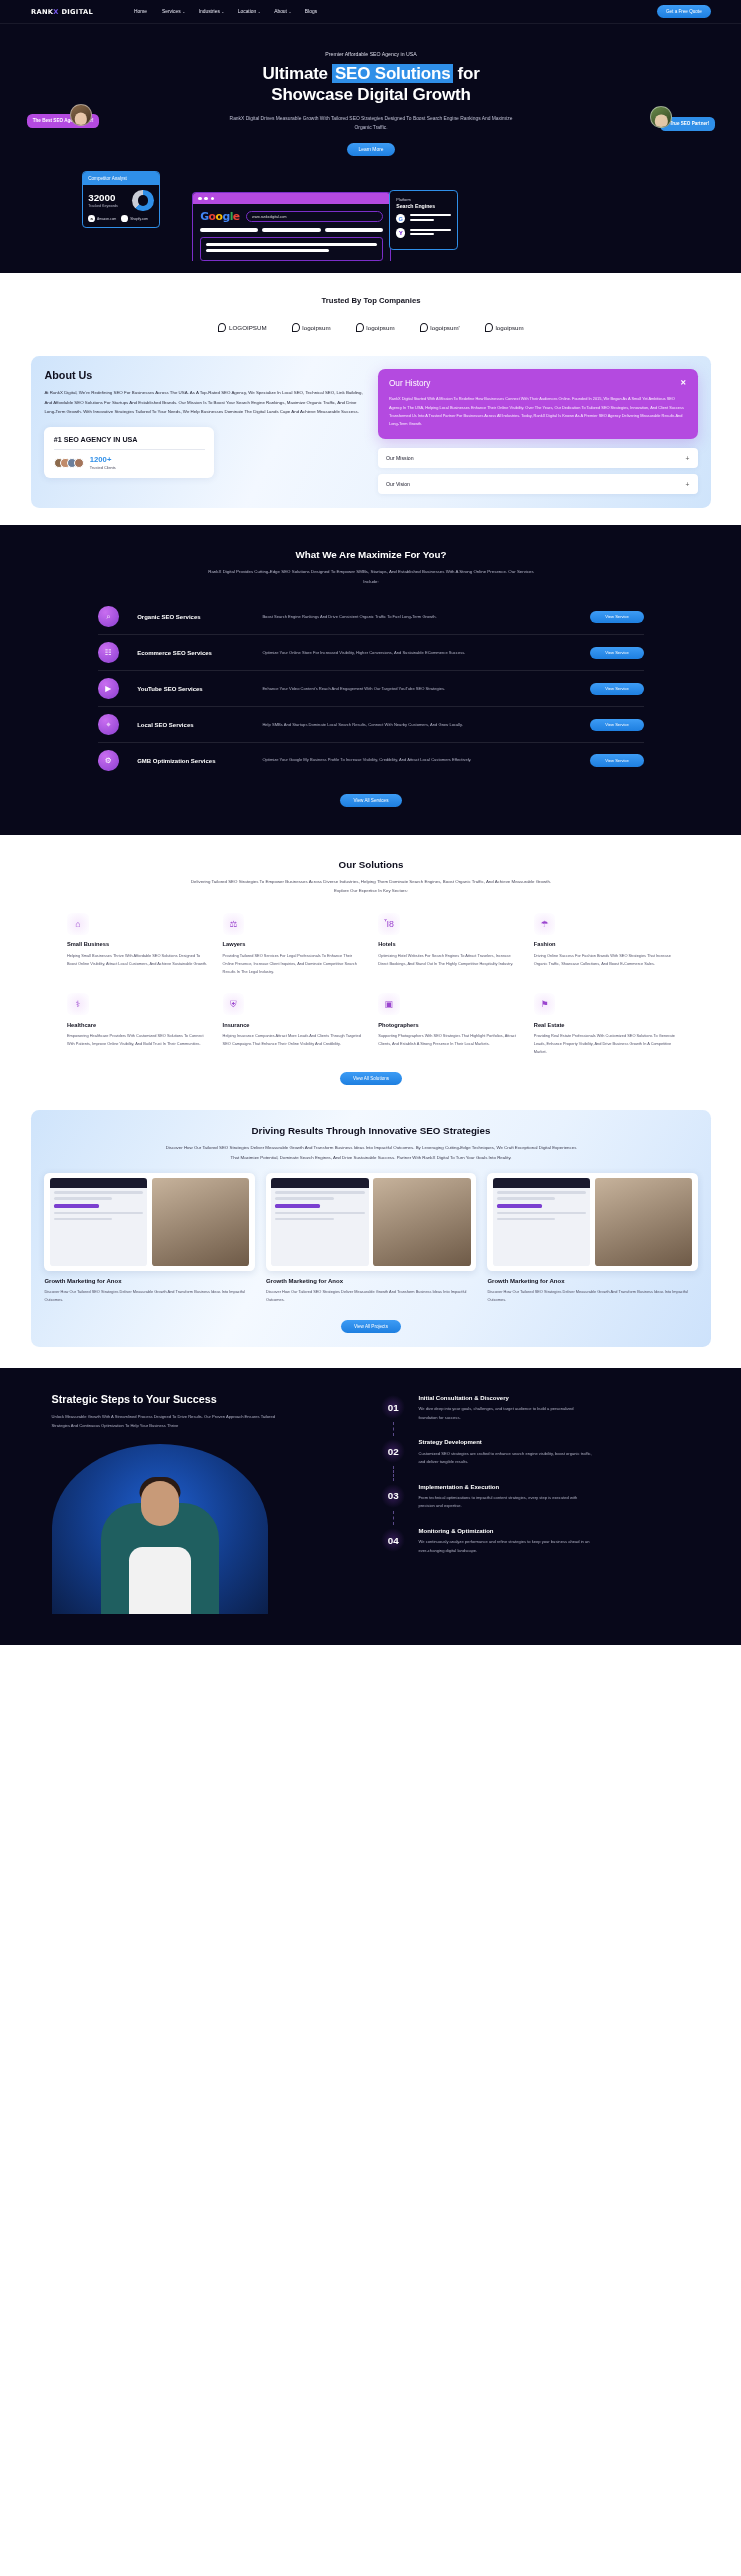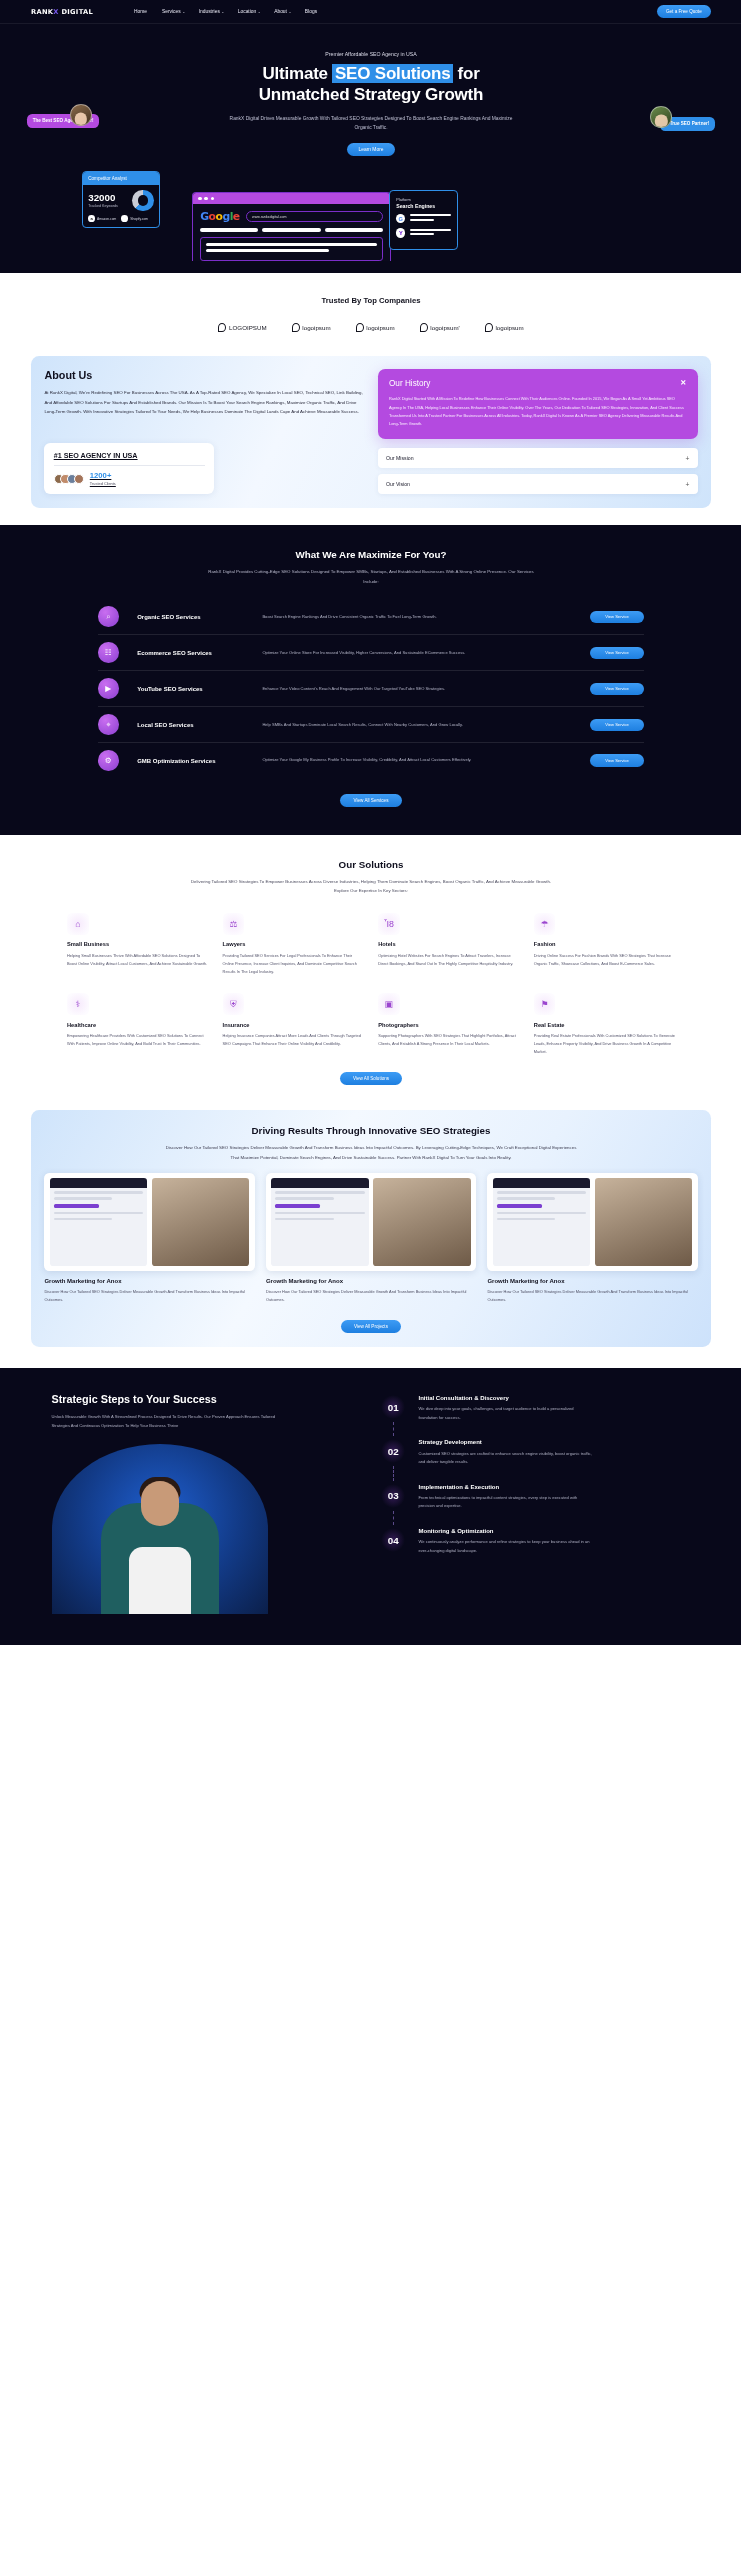--- a/index.html
+++ b/index.html
@@ -141,22 +141,22 @@
   
   .about-wrap { background:#fff; padding: 8.2px 0 17.5px; }
   .about {
     width: 680px; margin: 0 auto; border-radius: 8.2px; padding: 13.4px;
     background: linear-gradient(115deg,#cfe4fb 0%,#f3f8ff 38%,#eaf3fe 62%,#cfe4fb 100%);
     display: grid; grid-template-columns: 1fr 1fr; gap: 13.4px;
   }
   .about h2 { font-size: 10.8px; font-weight: 700; color:#10101f; margin-bottom: 7.2px; }
   .about p { font-size: 4.4px; line-height: 2.15; color:#2a2a3b; }
   .stat-card {
-    margin-top: 26px; background:#fff; border-radius: 6.2px; padding: 8.2px 9.3px;
-    box-shadow: 0 1px 7.2px rgba(30,60,110,.09); width: 170px; text-decoration: underline;
+    margin-top: 10px; background:#fff; border-radius: 6.2px; padding: 8.2px 9.3px;
+    box-shadow: 0 1px 7.2px rgba(30,60,110,.09); width: 170px;
   }
   .stat-card h3 { font-size: 7.2px; font-weight: 700; color:#12121f; }
   .stat-card .rule { height:0.5px; background:#e5e8ef; margin: 5.7px 0; }
   .stat-row { display:flex; align-items:center; gap: 5.7px; }
   .faces { display:flex; }
   .faces i { width:10.3px;height:10.3px;border-radius:50%;border:1px solid #fff;display:block;margin-left:-3.6px; }
   .faces i:first-child{margin-left:0}
   .faces i:nth-child(1){background:#8c6a4c}.faces i:nth-child(2){background:#c08b6a}
   .faces i:nth-child(3){background:#6b7f9c}.faces i:nth-child(4){background:#a4745a}
   .stat-num { font-size: 7.7px; font-weight: 700; color:#2f8fe8; line-height:1; }
@@ -327,21 +327,21 @@
 
 <section class="hero">
   <div class="badge left">The Best SEO Agency Ever!</div>
   <div class="avatar left"></div>
   <div class="badge right">A True SEO Partner!</div>
   <div class="avatar right"></div>
 
   <div class="eyebrow">Premier Affordable SEO Agency in USA</div>
   <h1>
     <span>Ultimate </span><span class="hl">SEO Solutions</span><span> for</span><br>
-    <span>Unmatched Strategy Growth</span>
+    <span>Showcase Digital Growth</span>
   </h1>
   <p class="hero-sub">RankX Digital Drives Measurable Growth With Tailored SEO Strategies Designed To Boost Search Engine Rankings And Maximize Organic Traffic.</p>
   <button class="learn-more">Learn More</button>
 
   <div class="hero-mocks">
     <div class="mock-card mock-competitor">
       <div class="mc-head">Competitor Analyst</div>
       <div class="mc-body">
         <div class="mc-row">
           <div>

